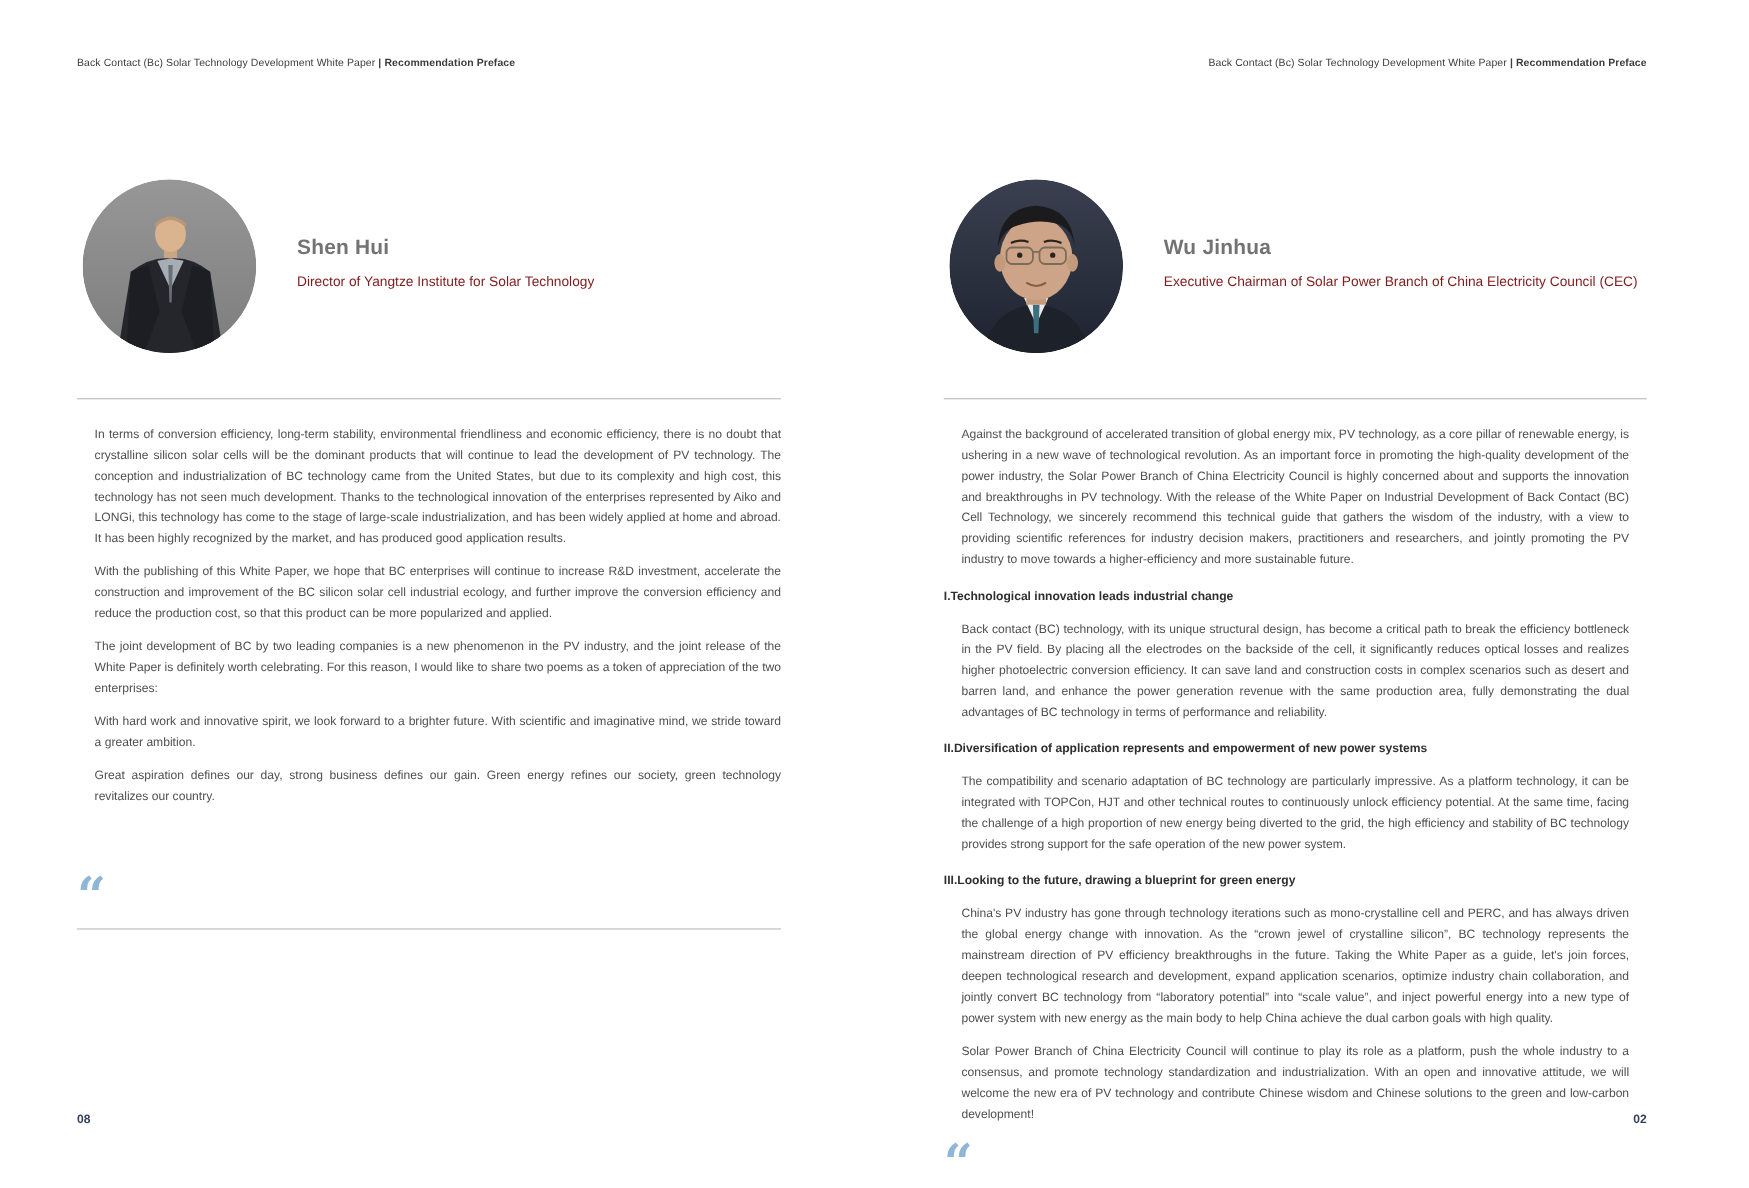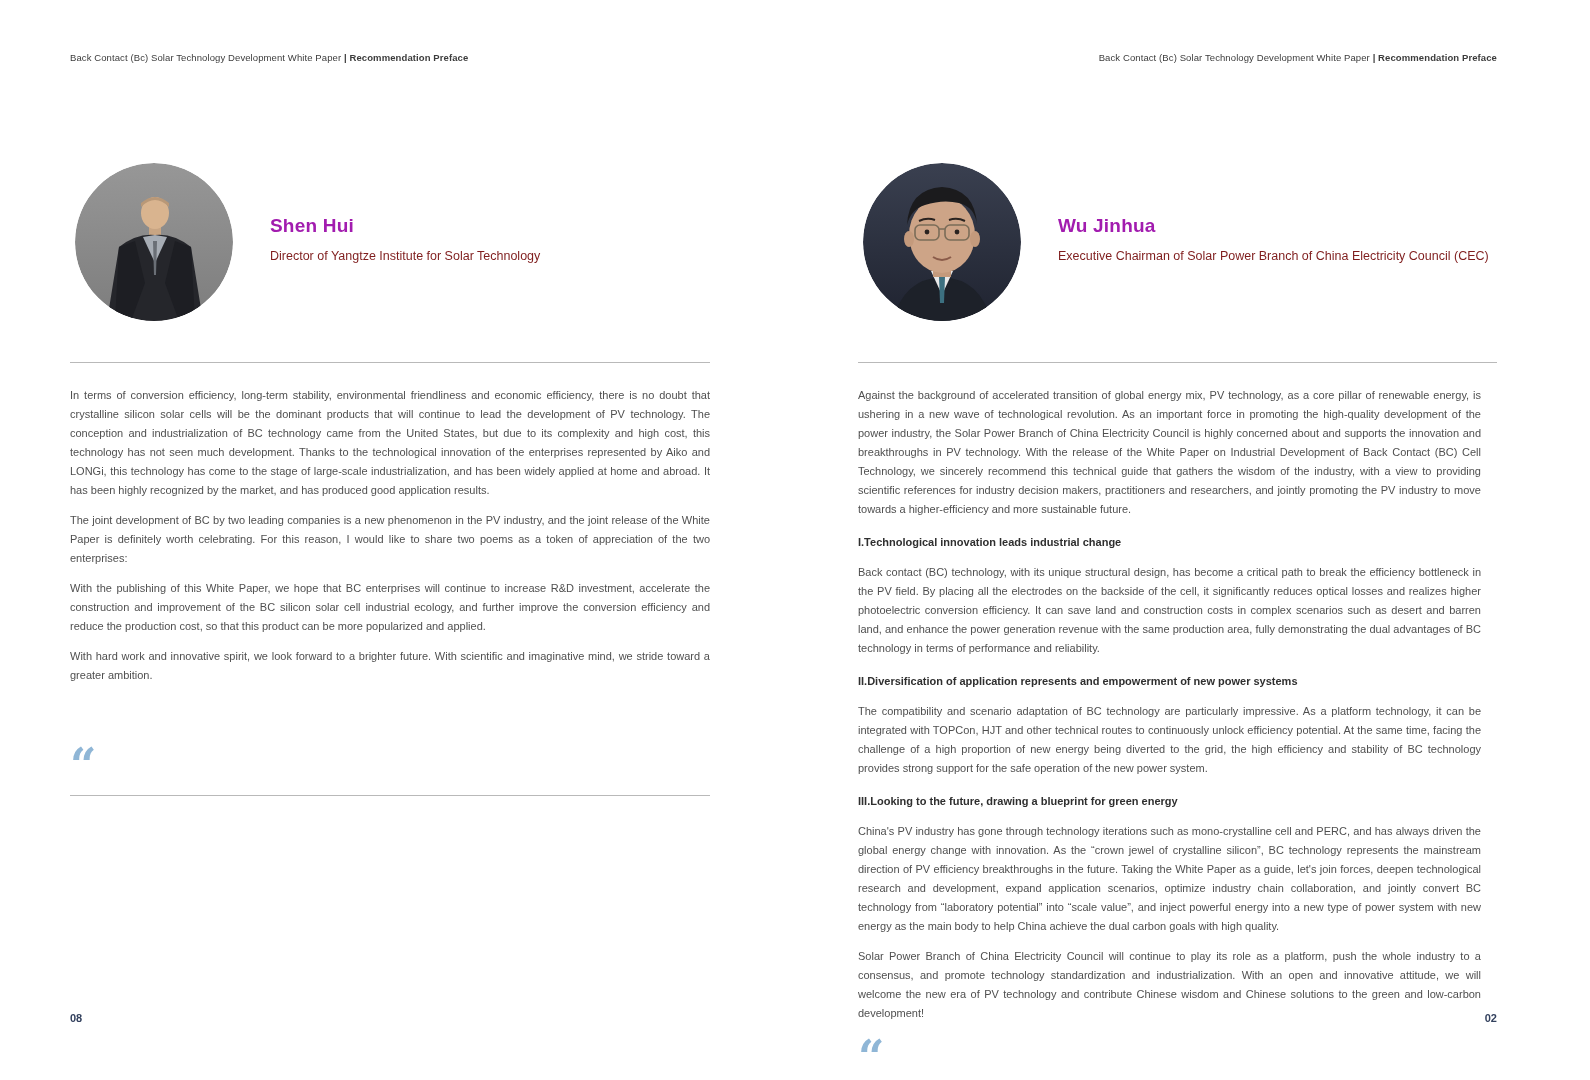--- a/index.html
+++ b/index.html
@@ -17,31 +17,31 @@
                     letter-spacing: 0.1px; white-space: nowrap; }
   .page.left  .running-header { left: 70px; }
   .page.right .running-header { right: 93px; text-align: right; }
   .running-header .bold { font-weight: bold; }
 
   .profile-row { position: absolute; top: 163px; left: 70px; right: 85px; height: 166px; }
   .page.right .profile-row { left: 63px; right: 93px; }
   .portrait { position: absolute; left: 5px; top: 0; width: 158px; height: 158px;
               border-radius: 50%; overflow: hidden; }
   .profile-text { position: absolute; left: 200px; top: 52px; }
-  .person-name { font-size: 19px; font-weight: bold; color: #a21caf; letter-spacing: 0.2px; }
+  .person-name { font-size: 19px; font-weight: bold; color: #737373; letter-spacing: 0.2px; }
   .person-role { margin-top: 12px; font-size: 12.5px; color: #7f1d1d; }
 
   .rule { border: none; border-top: 1px solid #b9b9b9; height: 0; }
   .rule-top { position: absolute; top: 362px; left: 70px; right: 85px; }
   .page.right .rule-top { left: 63px; right: 93px; }
 
   .body-col { position: absolute; top: 386px; left: 70px; right: 85px;
               font-size: 11px; line-height: 19px; color: #4f4f4f; text-align: justify; }
   .page.right .body-col { left: 63px; right: 109px; }
-  .body-col p { margin-bottom: 11px; }
+  .body-col p { margin-bottom: 11px; margin-left: 16px; }
   .section-heading { font-weight: bold; color: #2f2f2f; margin: 14px 0 11px 0; }
 
   .quote-mark { font-family: "DejaVu Serif", serif; font-weight: bold;
                 font-size: 46px; line-height: 40px; height: 42px; color: #8fb6d6; }
   .page.left  .quote-mark { margin-top: 60px; }
   .page.right .quote-mark { margin-top: 14px; }
   .quote-rule { margin-top: 8px; }
 
   .page-number { position: absolute; top: 1012px; font-size: 11px; font-weight: bold;
                  color: #33415e; }
@@ -86,23 +86,24 @@
     <div class="profile-text">
       <div class="person-name">Shen Hui</div>
       <div class="person-role">Director of Yangtze Institute for Solar Technology</div>
     </div>
   </div>
 
   <hr class="rule rule-top">
 
   <div class="body-col">
     <p>In terms of conversion efficiency, long-term stability, environmental friendliness and economic efficiency, there is no doubt that crystalline silicon solar cells will be the dominant products that will continue to lead the development of PV technology. The conception and industrialization of BC technology came from the United States, but due to its complexity and high cost, this technology has not seen much development. Thanks to the technological innovation of the enterprises represented by Aiko and LONGi, this technology has come to the stage of large-scale industrialization, and has been widely applied at home and abroad. It has been highly recognized by the market, and has produced good application results.</p>
+    <p>With the publishing of this White Paper, we hope that BC enterprises will continue to increase R&amp;D investment, accelerate the construction and improvement of the BC silicon solar cell industrial ecology, and further improve the conversion efficiency and reduce the production cost, so that this product can be more popularized and applied.</p>
     <p>The joint development of BC by two leading companies is a new phenomenon in the PV industry, and the joint release of the White Paper is definitely worth celebrating. For this reason, I would like to share two poems as a token of appreciation of the two enterprises:</p>
-    <p>With the publishing of this White Paper, we hope that BC enterprises will continue to increase R&amp;D investment, accelerate the construction and improvement of the BC silicon solar cell industrial ecology, and further improve the conversion efficiency and reduce the production cost, so that this product can be more popularized and applied.</p>
     <p>With hard work and innovative spirit, we look forward to a brighter future. With scientific and imaginative mind, we stride toward a greater ambition.</p>
+    <p>Great aspiration defines our day, strong business defines our gain. Green energy refines our society, green technology revitalizes our country.</p>
     <div class="quote-mark">“</div>
     <hr class="rule quote-rule">
   </div>
 
   <div class="page-number">08</div>
 </div>
 
 <div class="page right">
   <div class="running-header">
     <span>Back Contact (Bc) Solar Technology Development White Paper </span><span class="bold">| Recommendation Preface</span>

